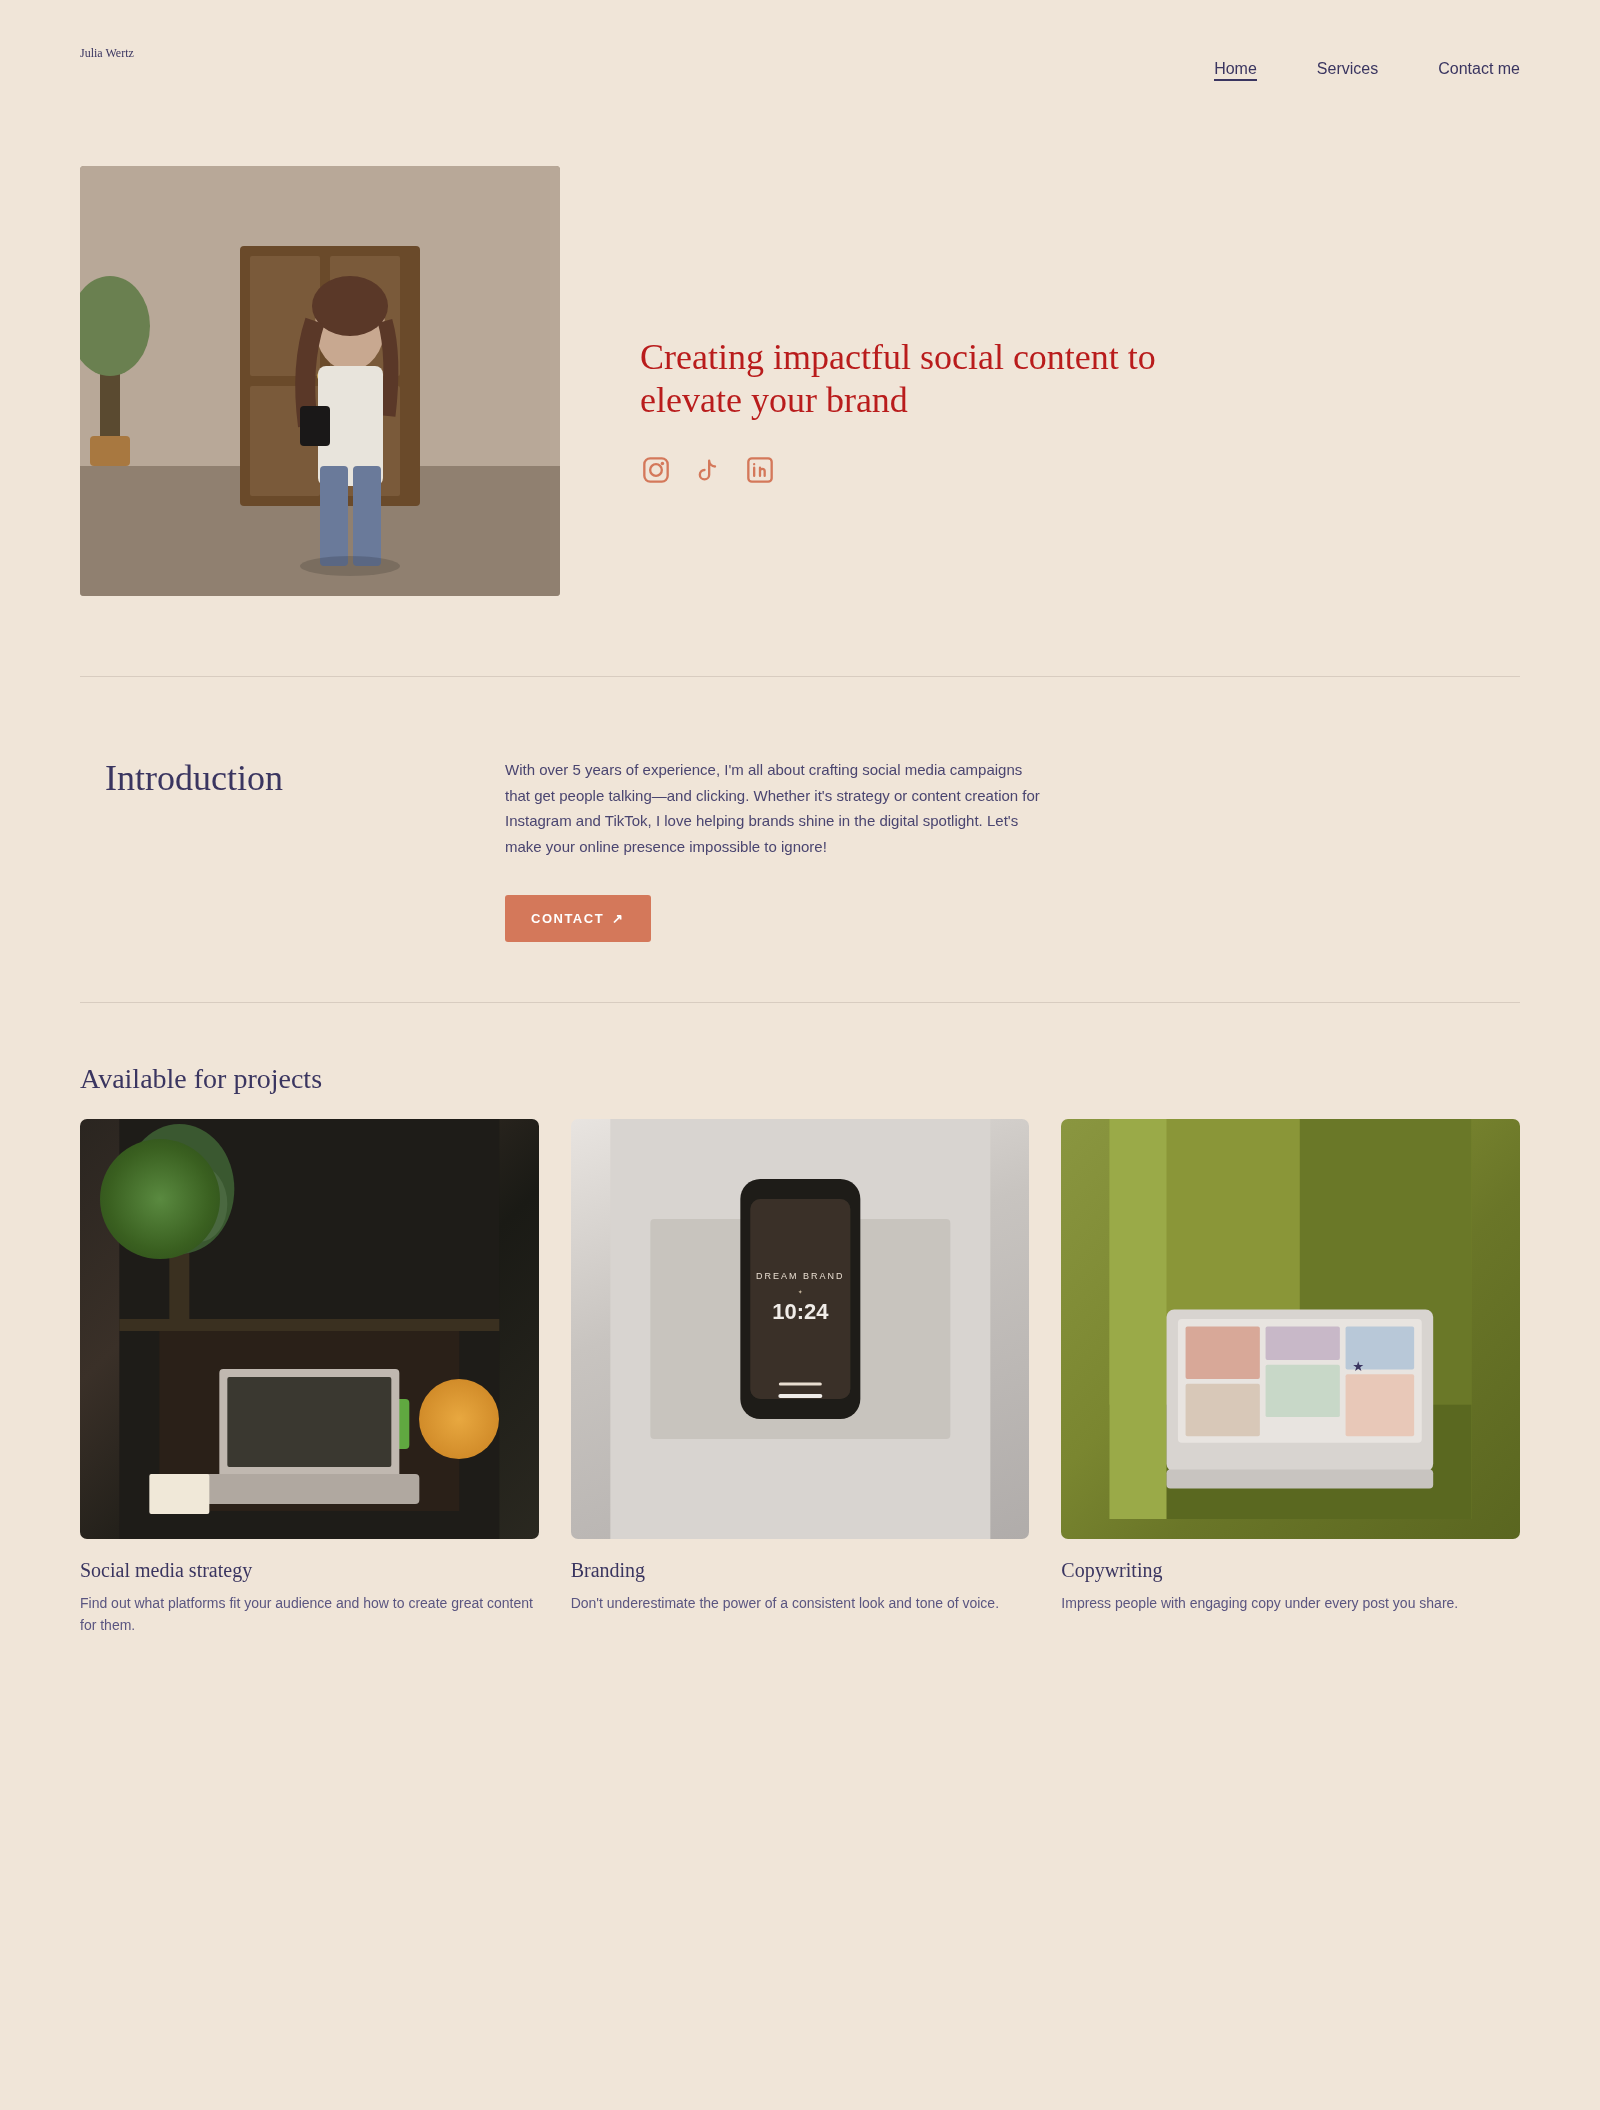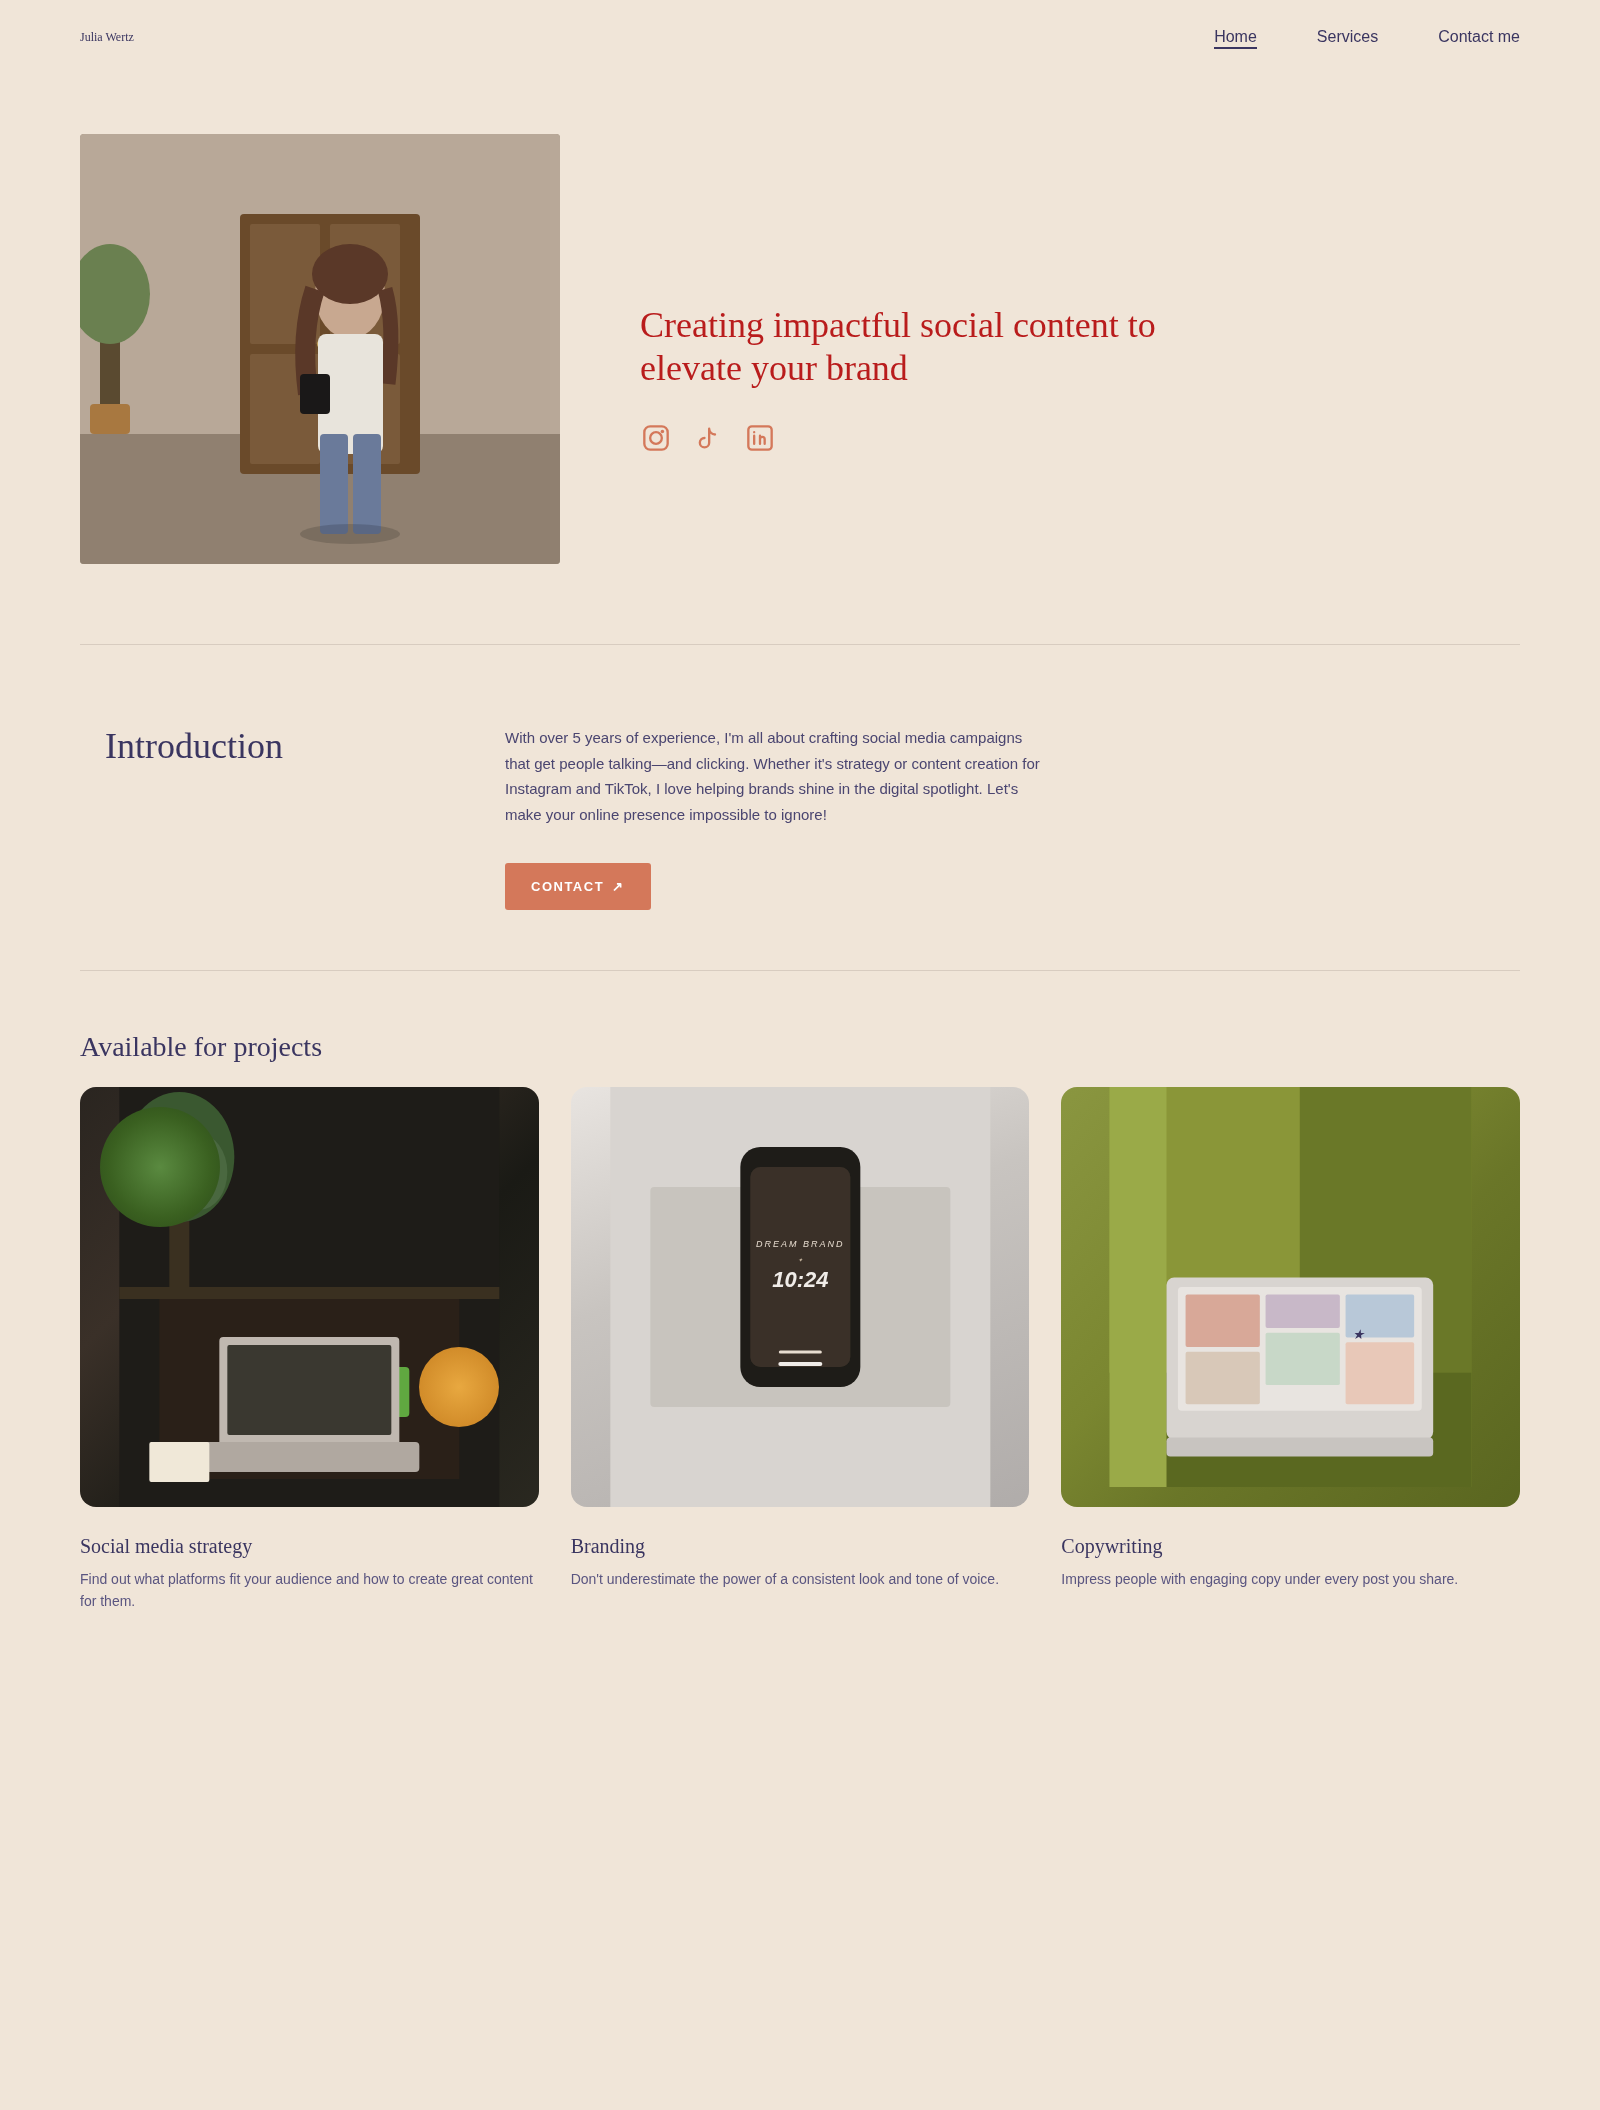--- a/index.html
+++ b/index.html
@@ -23,20 +23,21 @@
       font-size: 12px;
       font-family: Georgia, serif;
       color: #3a3560;
       font-weight: normal;
     }
     .nav-links {
       display: flex;
       gap: 60px;
       align-items: center;
       list-style: none;
+      margin-top: 32px;
     }
     .nav-links a {
       text-decoration: none;
       color: #3a3560;
       font-family: Arial, sans-serif;
       font-size: 16px;
     }
     .nav-links a.active {
       border-bottom: 2px solid #3a3560;
       padding-bottom: 2px;
@@ -167,24 +168,23 @@
       grid-template-columns: repeat(3, 1fr);
       gap: 32px;
     }
     .project-card {
       display: flex;
       flex-direction: column;
     }
     .project-image {
       width: 100%;
       height: 420px;
-      border-radius: 16px;
-      margin-bottom: 28px;
+      border-radius: 7px;
+      margin-bottom: 20px;
       overflow: hidden;
-      font-style: italic;
     }
     .project-image-1 {
       background: linear-gradient(135deg, #2a2520 0%, #3a3028 30%, #1a1a15 60%, #2a2820 100%);
       position: relative;
     }
     .project-image-1::before {
       content: '';
       position: absolute;
       top: 20px; left: 20px;
       width: 120px; height: 120px;

